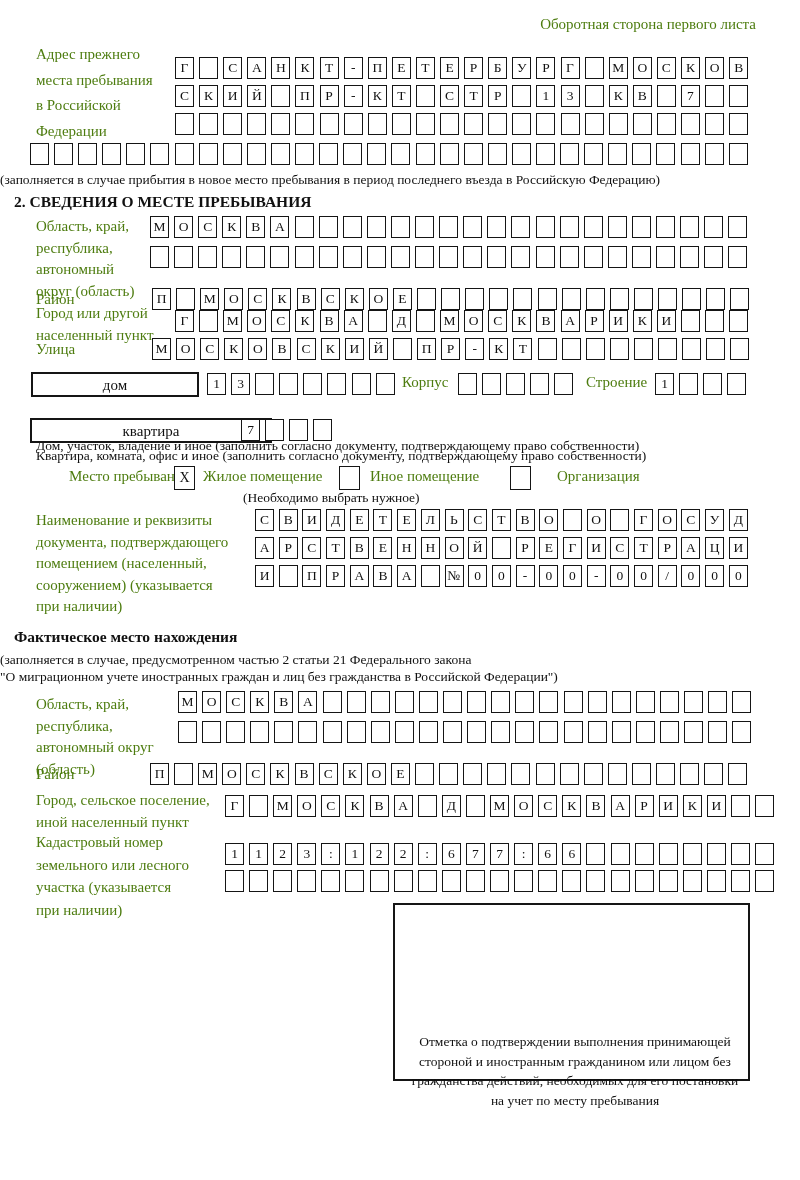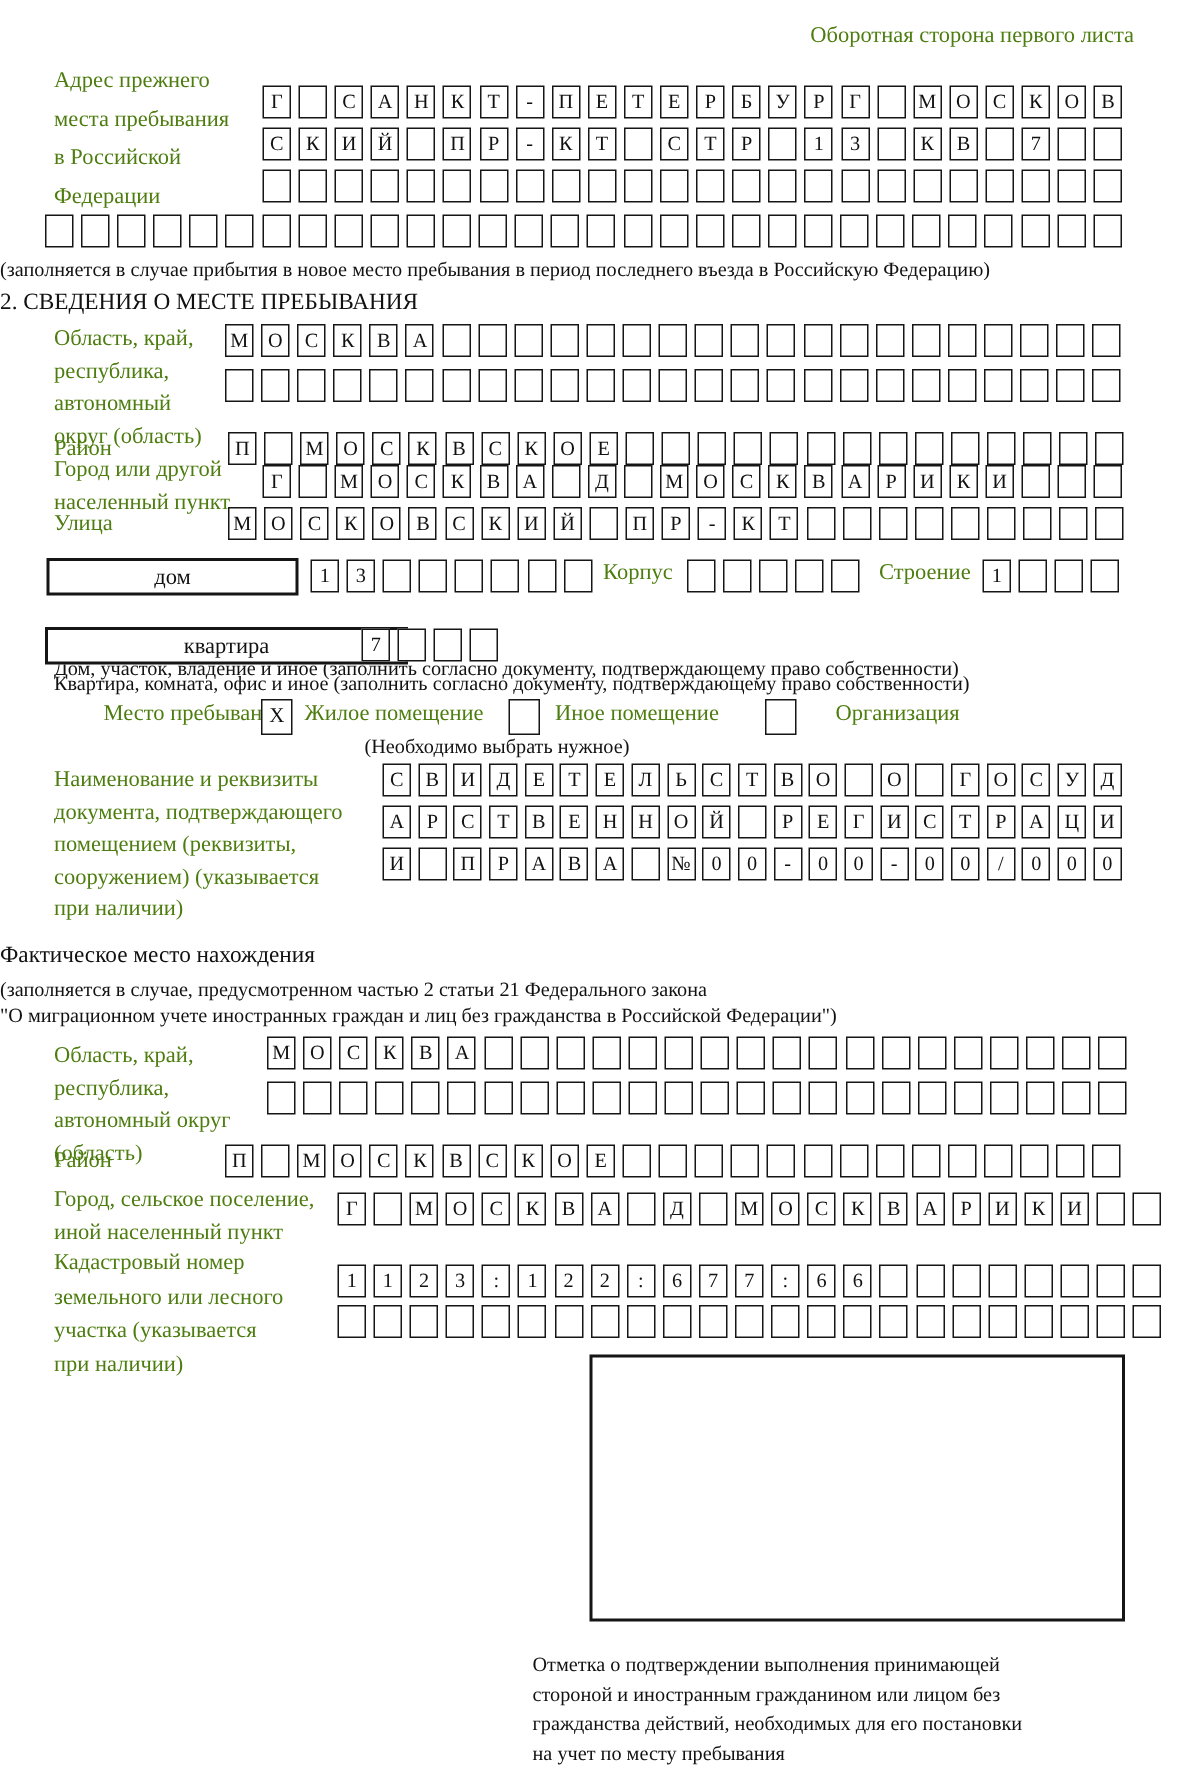--- a/index.html
+++ b/index.html
@@ -8,21 +8,21 @@
     font-family:"Liberation Serif","DejaVu Serif",serif;
   }
   .abs{position:absolute;}
   .lbl{font-size:15px;color:#4d7c0f;}
   .lines div{white-space:nowrap;}
   .lh25 div{line-height:25.5px;}
   .lh21 div{line-height:21.5px;}
   .lh22 div{line-height:22.5px;}
   .caption{font-size:13.5px;white-space:nowrap;}
   .center{left:0;width:688px;text-align:left;}
-  .bold{font-weight:normal;}
+  .bold{font-weight:bold;padding-left:14px;}
   .cellrow{display:flex;flex-direction:row;}
   .cell{
     box-sizing:border-box;flex:0 0 auto;width:19px;height:22px;margin-right:5.1px;
     border:1.8px solid #151515;font-size:13.5px;line-height:19px;text-align:center;
     font-family:"Liberation Serif","DejaVu Serif",serif;color:#111;background:#fff;
   }
   .cell.tight{margin-right:4.7px;}
   .widebox{
     box-sizing:border-box;border:2px solid #151515;background:#fff;
     text-align:center;font-size:15px;line-height:22px;color:#111;
@@ -352,21 +352,21 @@
 <div class="abs lbl" style="left:203px;top:468px;">Жилое помещение</div>
 <span class="abs checkbox" style="left:339px;top:466px;"></span>
 <div class="abs lbl" style="left:370px;top:468px;">Иное помещение</div>
 <span class="abs checkbox" style="left:510px;top:466px;"></span>
 <div class="abs lbl" style="left:557px;top:468px;">Организация</div>
 <div class="abs caption" style="left:243px;top:490px;">(Необходимо выбрать нужное)</div>
 
 <div class="abs lbl lines lh21" style="left:36px;top:510px;">
     <div>Наименование и реквизиты</div>
     <div>документа, подтверждающего</div>
-    <div>помещением (реквизиты,</div>
+    <div>помещением (населенный,</div>
     <div>сооружением) (указывается</div>
     <div>при наличии)</div>
   </div>
 <div class="abs cellrow" style="left:255px;top:509px;">
     <span class="cell tight">С</span>
     <span class="cell tight">В</span>
     <span class="cell tight">И</span>
     <span class="cell tight">Д</span>
     <span class="cell tight">Е</span>
     <span class="cell tight">Т</span>
@@ -606,18 +606,18 @@
     <span class="cell"></span>
     <span class="cell"></span>
     <span class="cell"></span>
     <span class="cell"></span>
     <span class="cell"></span>
     <span class="cell"></span>
     <span class="cell"></span>
   </div>
 
 <div class="abs stampbox" style="left:393px;top:903px;width:357px;height:178px;"></div>
-<div class="abs caption stampnote lines" style="left:355px;top:1100px;width:440px;">
+<div class="abs caption stampnote lines" style="left:355px;top:1032px;width:440px;text-align:center;">
     <div>Отметка о подтверждении выполнения принимающей</div>
     <div>стороной и иностранным гражданином или лицом без</div>
     <div>гражданства действий, необходимых для его постановки</div>
     <div>на учет по месту пребывания</div>
   </div>
 
 </body></html>

